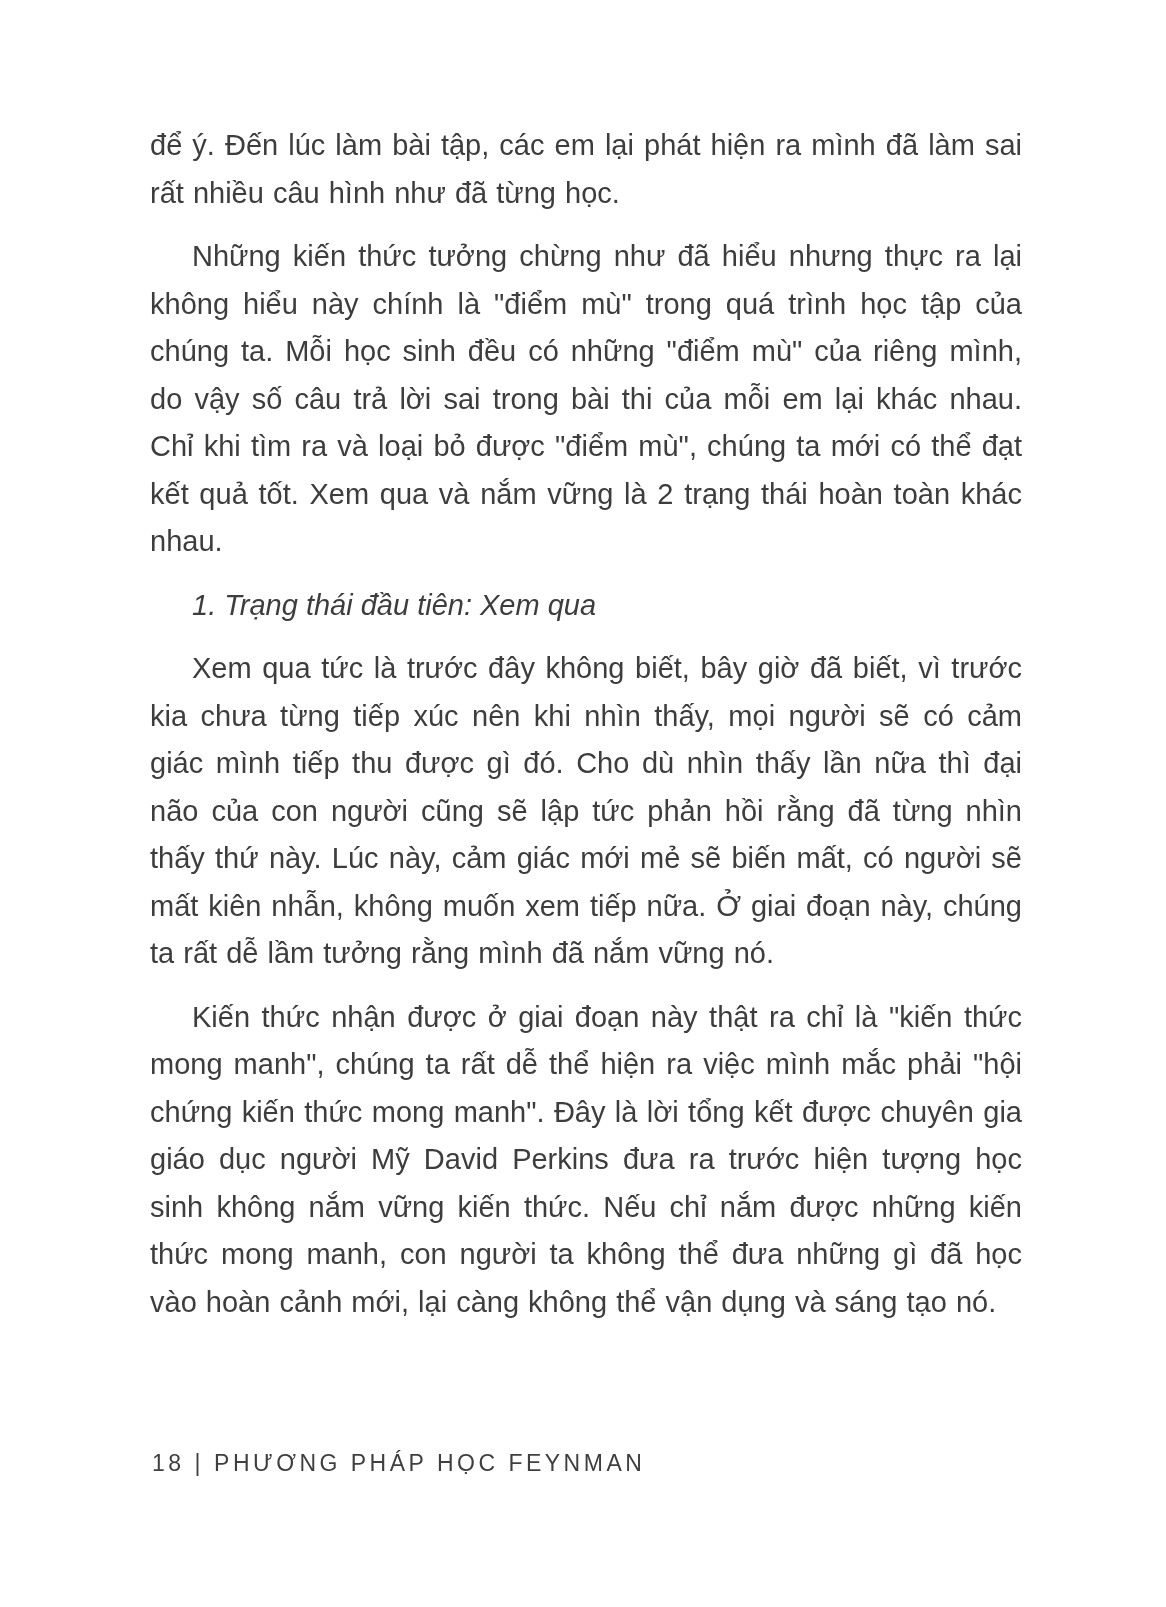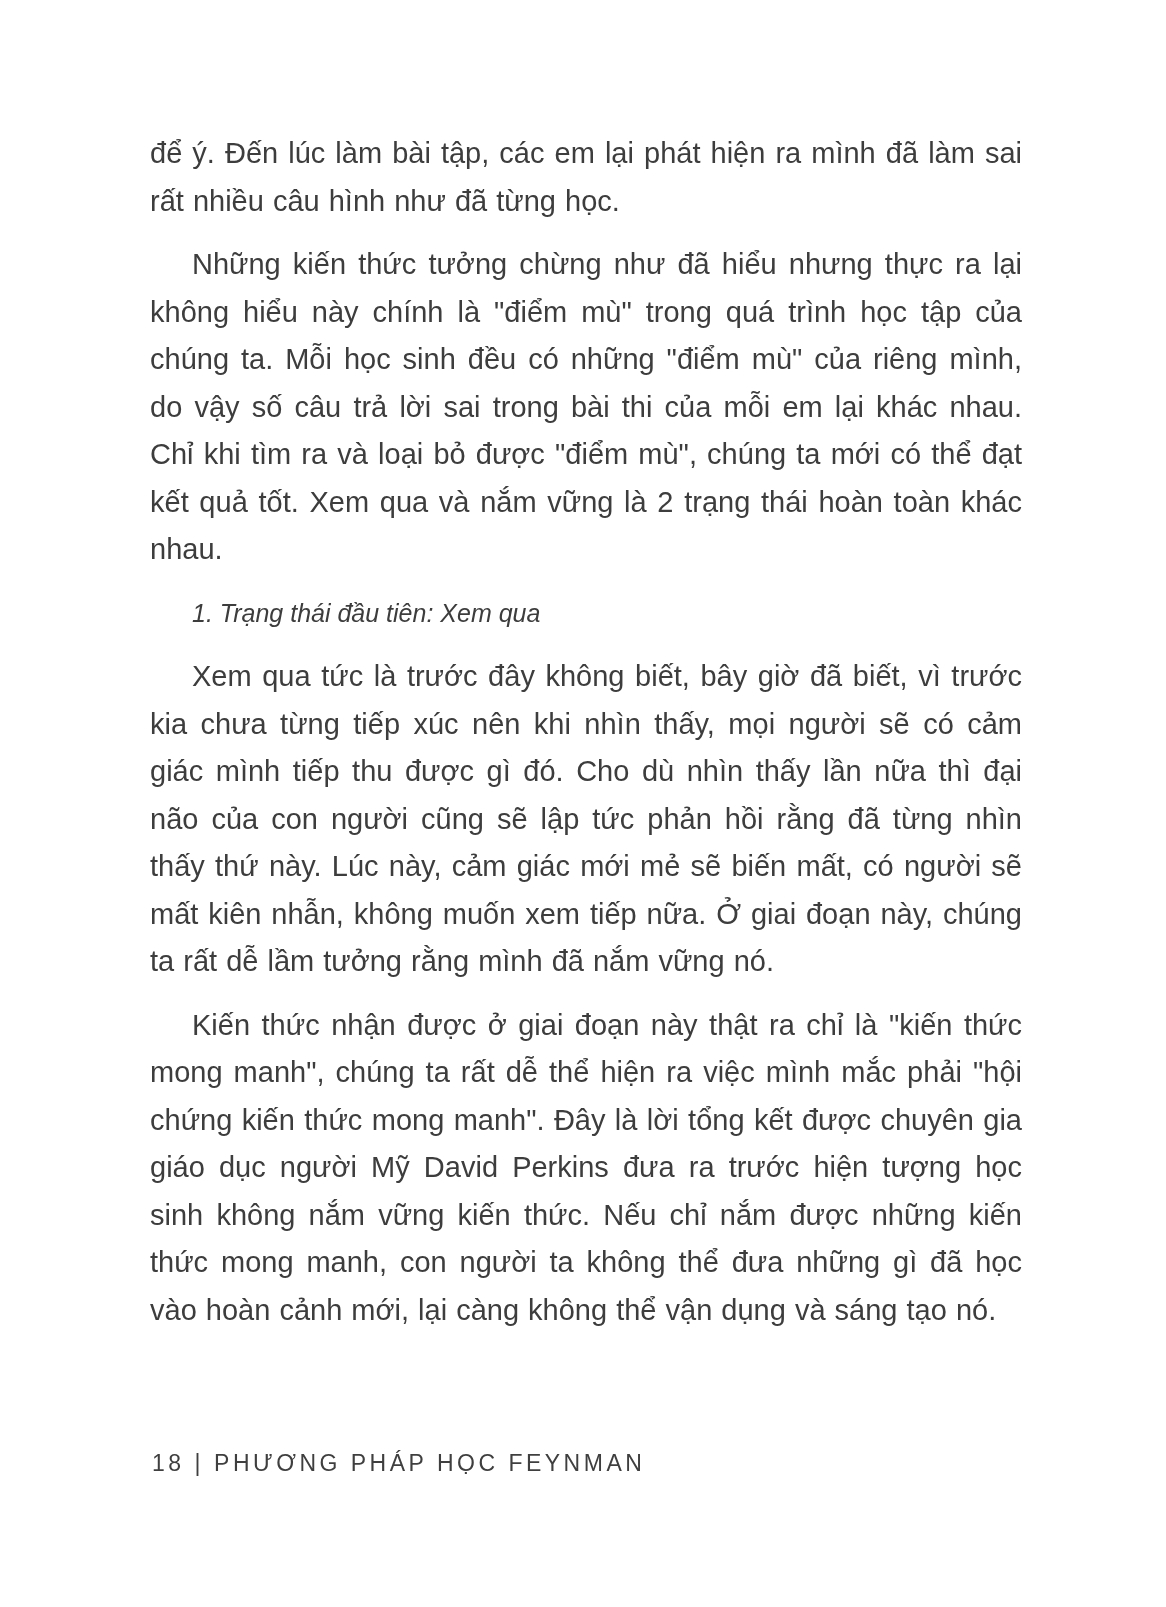--- a/index.html
+++ b/index.html
@@ -11,37 +11,37 @@
     width: 1166px;
     height: 1607px;
     position: relative;
     font-family: "Liberation Sans", "DejaVu Sans", sans-serif;
     color: #3d3d3d;
     overflow: hidden;
   }
   .page-content {
     position: absolute;
     left: 150px;
-    top: 130px;
+    top: 122px;
     width: 872px;
   }
   p.body-para {
     font-size: 29px;
     line-height: 47.5px;
     text-align: justify;
     text-indent: 42px;
     margin: 0 0 16px 0;
     font-weight: 400;
     word-spacing: 1px;
   }
   p.body-para.no-indent {
     text-indent: 0;
   }
   p.section-heading {
-    font-size: 25px;
+    font-size: 29px;
     line-height: 47.5px;
     font-style: italic;
     text-indent: 42px;
     margin: 0 0 16px 0;
     font-weight: 400;
   }
   .page-footer {
     position: absolute;
     left: 152px;
     top: 1450px;

